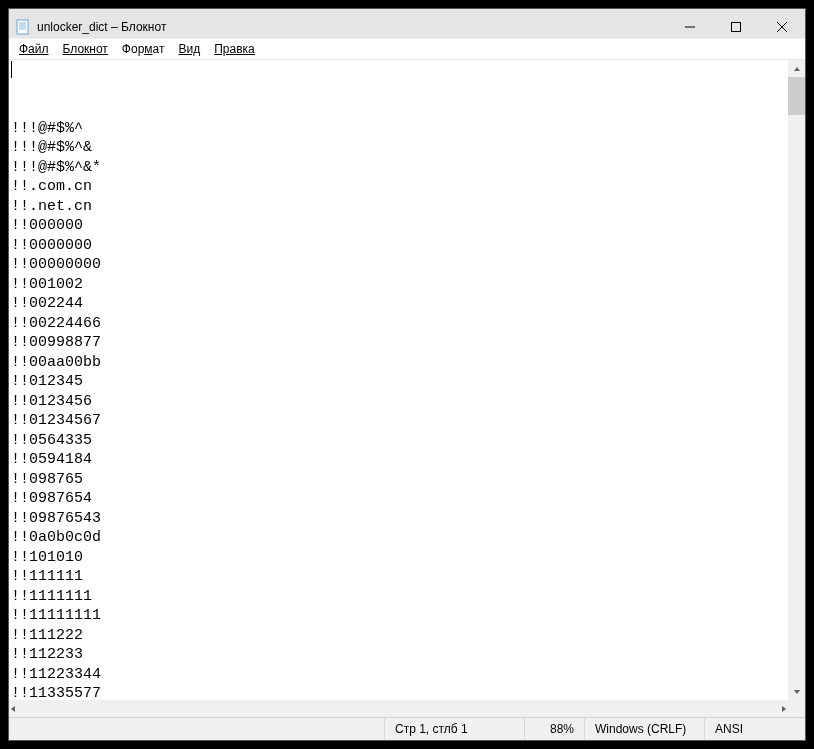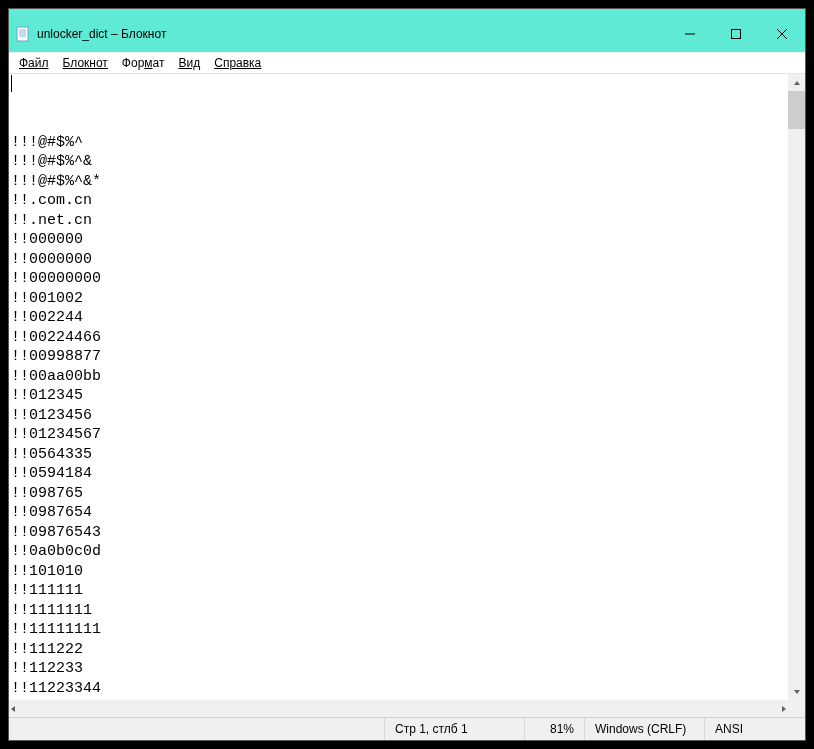--- a/index.html
+++ b/index.html
@@ -20,22 +20,22 @@
   }
   .window {
     width: 100%;
     height: 100%;
     background: #fff;
     display: flex;
     flex-direction: column;
     border: 1px solid #555;
   }
   .titlebar {
-    height: 44px;
-    background: #5eead4;
+    height: 30px;
+    background: #e5e5e5;
     display: flex;
     align-items: center;
     padding: 7px 0 0 6px;
     border-bottom: 1px solid #f0f0f0;
   }
   .titlebar-icon {
     width: 16px;
     height: 16px;
     margin-right: 6px;
     display: inline-flex;
@@ -217,21 +217,21 @@
             </svg>
         </div>
       </div>
     </div>
 
     <div class="menubar">
       <div class="menu-item"><span class="ul">Файл</span></div>
       <div class="menu-item"><span class="ul">Блокнот</span></div>
       <div class="menu-item"><span>Фор<span class="ul">м</span>ат</span></div>
       <div class="menu-item"><span class="ul">Вид</span></div>
-      <div class="menu-item"><span class="ul">Справка</span></div>
+      <div class="menu-item"><span class="ul">Правка</span></div>
     </div>
 
     <div class="content-wrap">
       <div class="text-area" id="text-area">
         <span class="caret"></span>
       <div class="text-line">!!!@#$%^</div><div class="text-line">!!!@#$%^&amp;</div><div class="text-line">!!!@#$%^&amp;*</div><div class="text-line">!!.com.cn</div><div class="text-line">!!.net.cn</div><div class="text-line">!!000000</div><div class="text-line">!!0000000</div><div class="text-line">!!00000000</div><div class="text-line">!!001002</div><div class="text-line">!!002244</div><div class="text-line">!!00224466</div><div class="text-line">!!00998877</div><div class="text-line">!!00aa00bb</div><div class="text-line">!!012345</div><div class="text-line">!!0123456</div><div class="text-line">!!01234567</div><div class="text-line">!!0564335</div><div class="text-line">!!0594184</div><div class="text-line">!!098765</div><div class="text-line">!!0987654</div><div class="text-line">!!09876543</div><div class="text-line">!!0a0b0c0d</div><div class="text-line">!!101010</div><div class="text-line">!!111111</div><div class="text-line">!!1111111</div><div class="text-line">!!11111111</div><div class="text-line">!!111222</div><div class="text-line">!!112233</div><div class="text-line">!!11223344</div><div class="text-line">!!11335577</div></div>
       <div class="vscroll">
         <div class="scroll-btn">
           <svg width="8" height="8" viewBox="0 0 8 8">
               <path d="M4 2 L7 6 L1 6 Z" fill="#606060"></path>
@@ -263,19 +263,19 @@
               <path d="M6 4 L2 1 L2 7 Z" fill="#606060"></path>
             </svg>
         </div>
       </div>
       <div class="scroll-corner"></div>
     </div>
 
     <div class="statusbar">
       <div class="status-spacer"></div>
       <div class="status-cell pos">Стр 1, стлб 1</div>
-      <div class="status-cell zoom">81%</div>
+      <div class="status-cell zoom">88%</div>
       <div class="status-cell eol">Windows (CRLF)</div>
       <div class="status-cell enc">ANSI</div>
     </div>
 
   </div>
 </div>
 
 </body></html>

